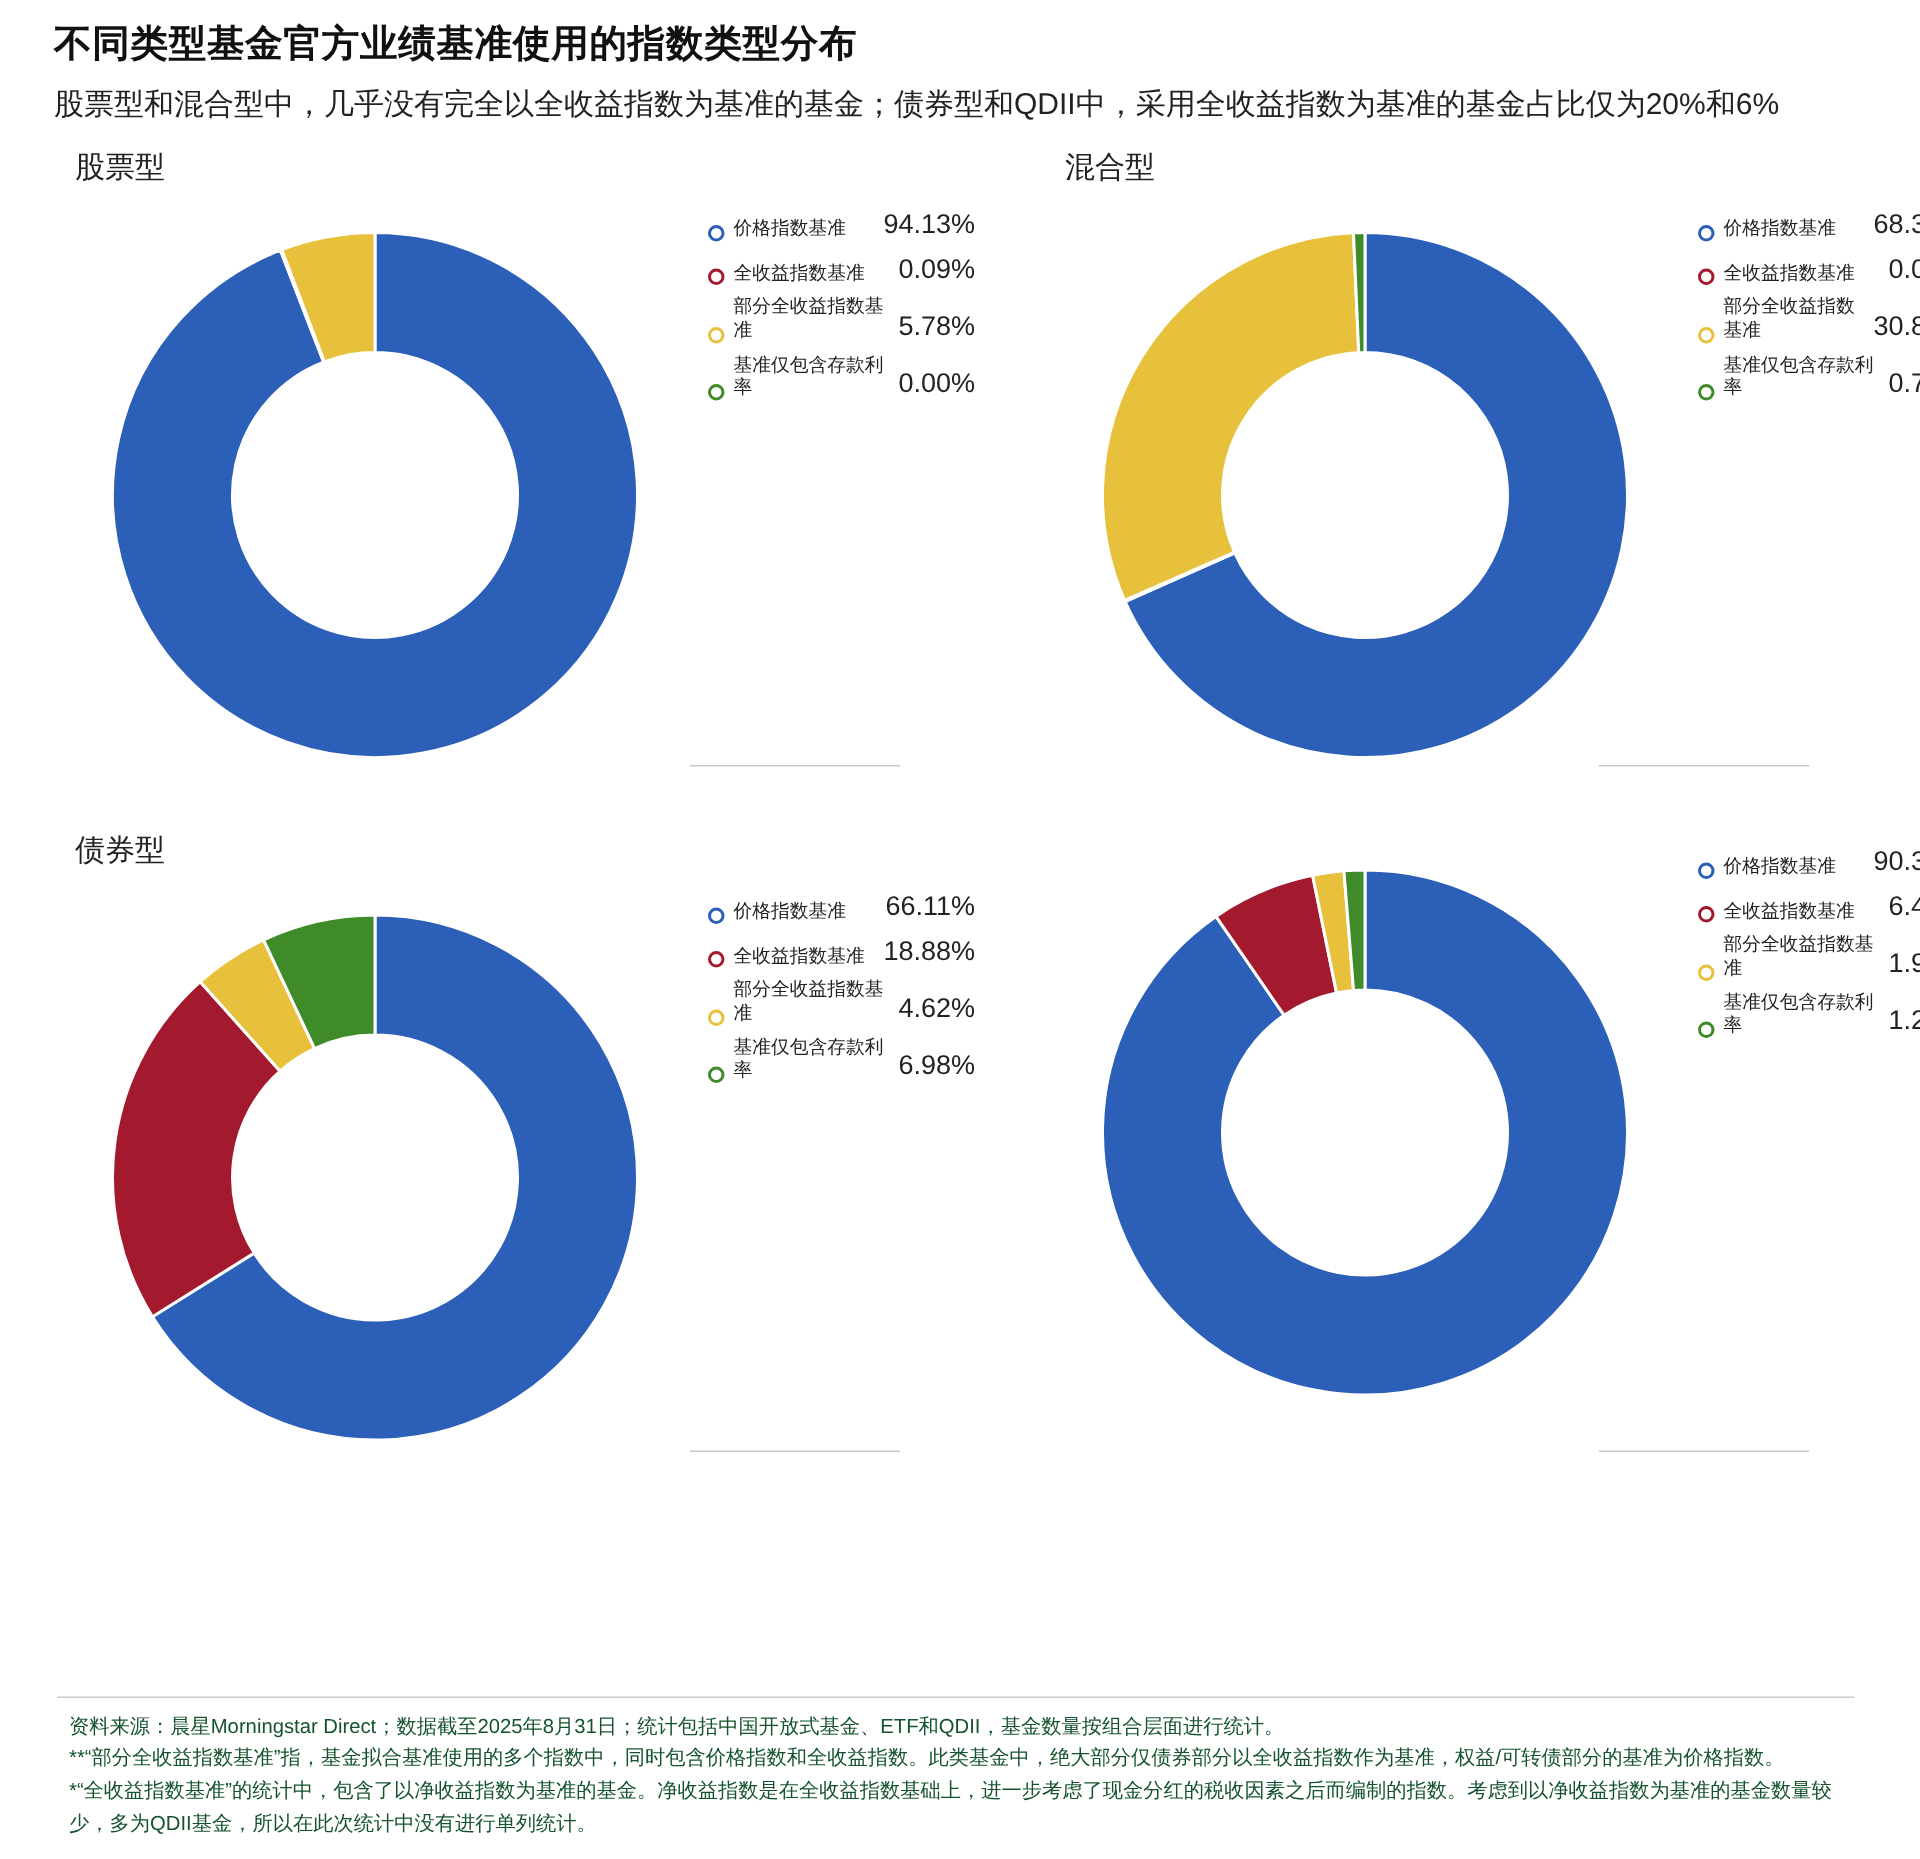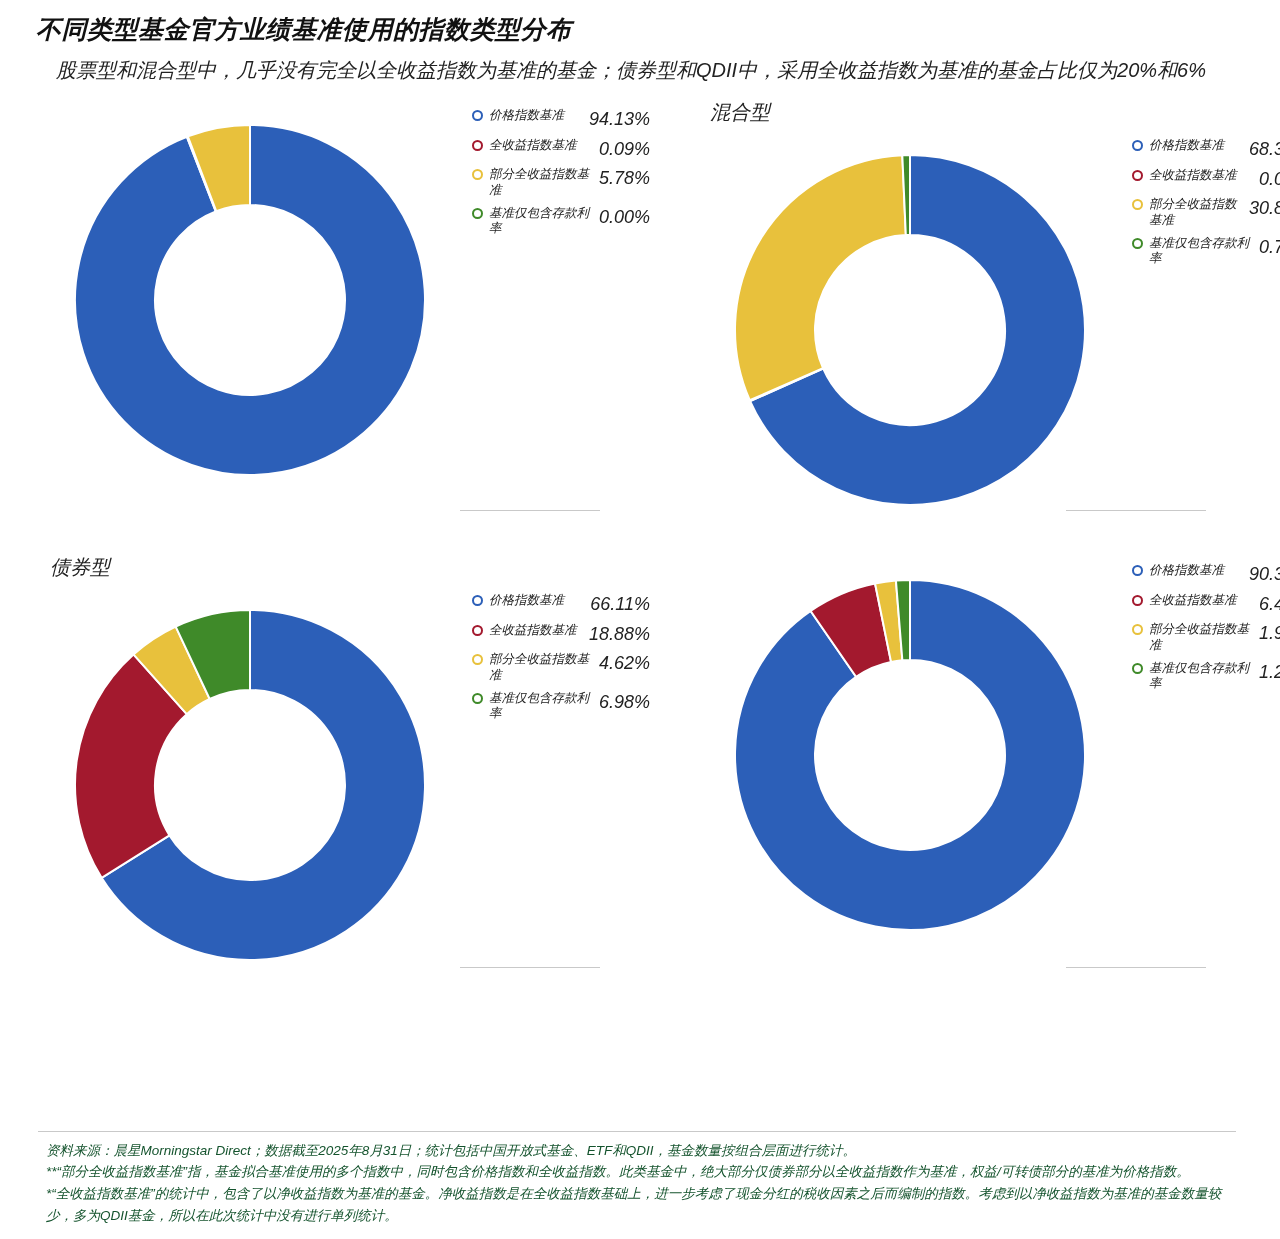--- a/index.html
+++ b/index.html
@@ -12,38 +12,36 @@
     font-family: "Liberation Sans", sans-serif;
     color: #1a1a1a;
     position: relative;
     overflow: hidden;
   }
   .page {
     padding: 14px 36px 0 36px;
     width: 1280px;
     height: 1239px;
     position: relative;
-    font-style: italic;
   }
   .title {
     font-size: 25px;
     font-weight: bold;
     letter-spacing: 0.5px;
     color: #111;
     margin: 0 0 10px 0;
     line-height: 1.25;
   }
   .subtitle {
     font-size: 20px;
     color: #222;
     line-height: 1.55;
     margin: 0 0 14px 0;
     max-width: 1190px;
     font-weight: normal;
-    text-align: center;
   }
   .grid {
     display: grid;
     grid-template-columns: 660px 560px;
     grid-template-rows: 455px 455px;
     column-gap: 0px;
     row-gap: 0px;
     margin-top: 4px;
   }
   .panel {
@@ -73,21 +71,21 @@
     display: block;
   }
   .legend {
     flex: 0 0 auto;
     margin-left: 10px;
     margin-top: 8px;
     width: 190px;
   }
   .legend-row {
     display: flex;
-    align-items: flex-start;
+    align-items: flex-end;
     margin-bottom: 7px;
     line-height: 1.25;
     padding-left: 12px;
   }
   .legend-marker {
     flex: 0 0 auto;
     width: 11px; height: 11px;
     border-radius: 50%;
     border: 2px solid #1a56b0;
     background: #fff;
@@ -135,20 +133,21 @@
 <body>
 
 <div class="page">
 
   <h1 class="title">不同类型基金官方业绩基准使用的指数类型分布</h1>
   <p class="subtitle">股票型和混合型中，几乎没有完全以全收益指数为基准的基金；债券型和QDII中，采用全收益指数为基准的基金占比仅为20%和6%</p>
 
   <div class="grid">
 
     <div class="panel">
+      <div class="panel-title">股票型</div>
       <div class="panel-body">
         <div class="donut-wrap">
           <svg class="donut" viewBox="0 0 400 400" id="donut0">
               <path d="M 200 25 A 175 175 0 1 1 136.90938298805898 36.76834239323372 L 165.75080790780345 111.38852872775544 A 95 95 0 1 0 200 105 Z" fill="#2c5fb8" stroke="#ffffff" stroke-width="2"></path>
               <path d="M 136.90938298805898 36.76834239323372 A 175 175 0 0 1 137.83344008403267 36.41418512531581 L 166.2524389027606 111.19627192517144 A 95 95 0 0 0 165.75080790780345 111.38852872775544 Z" fill="#a3192e" stroke="#ffffff" stroke-width="2"></path>
               <path d="M 137.83344008403267 36.41418512531581 A 175 175 0 0 1 199.99999999999997 25 L 199.99999999999997 105 A 95 95 0 0 0 166.2524389027606 111.19627192517144 Z" fill="#e8c13c" stroke="#ffffff" stroke-width="2"></path>
             </svg>
         </div>
         <div class="legend">
           <div class="legend-row">

